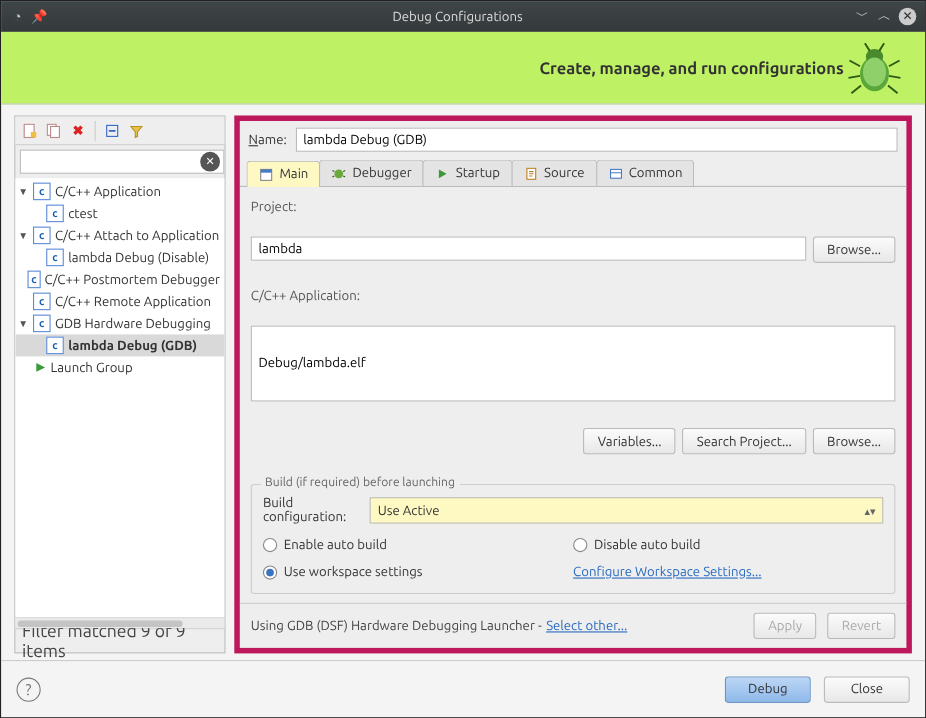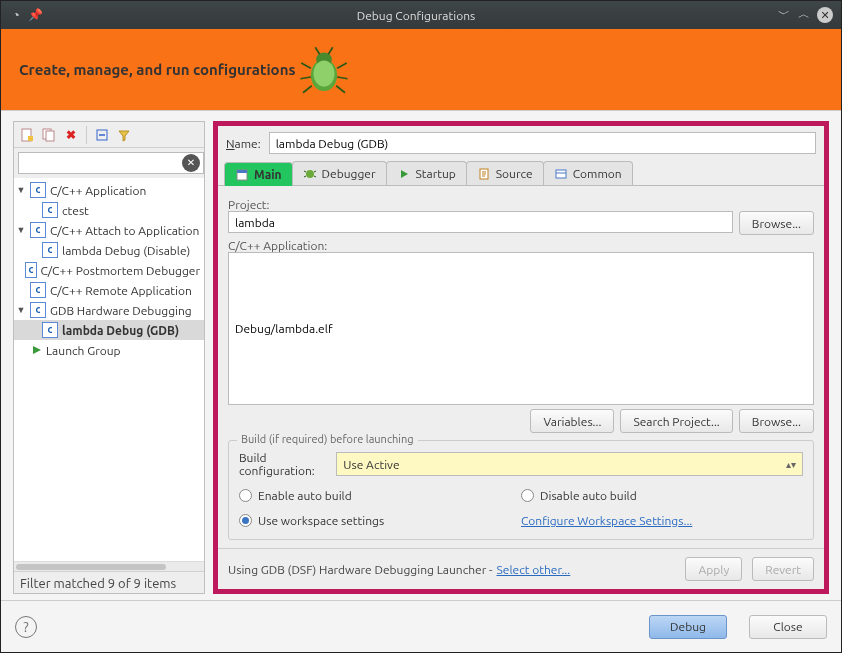--- a/index.html
+++ b/index.html
@@ -5,21 +5,21 @@
   * { box-sizing: border-box; margin: 0; padding: 0; font-family: "Ubuntu", "Segoe UI", Arial, sans-serif; }
   body { background: #000; display: flex; justify-content: center; align-items: flex-start; }
   .window { width: 842px; height: 653px; background: #f4f4f4; border: 1px solid #222; display: flex; flex-direction: column; }
   .titlebar { height: 28px; background: linear-gradient(#3f4648,#34393b); color: #ddd; display: flex; align-items: center; font-size: 12px; }
   .titlebar .left { width: 60px; display: flex; gap: 6px; padding-left: 8px; }
   .titlebar .center { flex: 1; text-align: center; }
   .titlebar .right { width: 70px; display: flex; justify-content: flex-end; gap: 6px; padding-right: 8px; }
   .tb-icon { width: 14px; height: 14px; display: inline-flex; align-items: center; justify-content: center; color: #ccc; }
   .tb-close { width: 16px; height: 16px; border-radius: 50%; background: #ccc; color: #333; font-size: 11px; line-height: 16px; text-align: center; }
 
-  .header { height: 82px; background: #f97316; border-bottom: 1px solid #ccc; display: flex; align-items: center; padding: 0 18px; justify-content: flex-start; }
+  .header { height: 66px; background: #bef264; border-bottom: 1px solid #ccc; display: flex; align-items: center; padding: 0 18px; justify-content: flex-end; }
   .header h1 { font-size: 15px; font-weight: bold; color: #333; }
   .bug { width: 56px; height: 56px; }
 
   .content { flex: 1; display: flex; padding: 10px 12px 6px 12px; gap: 8px; min-height: 0; }
 
   
   .left-pane { width: 192px; display: flex; flex-direction: column; border: 1px solid #bfbfbf; background: #eee; }
   .lp-toolbar { height: 26px; background: #eee; border-bottom: 1px solid #d0d0d0; display: flex; align-items: center; padding: 0 4px; gap: 4px; }
   .tool-ico { width: 18px; height: 18px; display: inline-flex; align-items: center; justify-content: center; font-size: 12px; }
   .tool-sep { width: 1px; height: 18px; background: #ccc; margin: 0 2px; }
@@ -27,35 +27,35 @@
   .filter-input { flex: 1; height: 22px; border: 1px solid #bbb; background: #fff; padding: 0 4px; font-size: 12px; }
   .filter-clear { width: 18px; height: 18px; margin-left: -22px; background: #555; color: #fff; border-radius: 50%; font-size: 10px; text-align: center; line-height: 18px; }
 
   .tree { flex: 1; background: #fff; font-size: 12px; color: #333; overflow: hidden; padding-top: 2px; }
   .trow { height: 20px; display: flex; align-items: center; gap: 2px; padding-right: 4px; white-space: nowrap; }
   .trow.sel { background: #d9d9d9; font-weight: bold; }
   .tw { width: 14px; display: inline-flex; justify-content: center; color: #555; font-size: 9px; }
   .cico { width: 16px; height: 16px; border: 1px solid #5a8ad6; background: #fff; color: #1a5fb4; font-size: 10px; font-weight: bold; text-align: center; line-height: 14px; margin-right: 2px; }
   .fake-scroll { height: 10px; background: #eaeaea; border-top: 1px solid #ddd; position: relative; }
   .fake-scroll::after { content: ""; position: absolute; left: 2px; top: 2px; width: 150px; height: 6px; background: #c4c4c4; border-radius: 3px; }
-  .filter-status { height: 22px; border-top: 1px solid #d0d0d0; font-size: 13px; color: #444; display: flex; align-items: center; padding: 0 6px; }
+  .filter-status { height: 22px; border-top: 1px solid #d0d0d0; font-size: 16px; color: #444; display: flex; align-items: center; padding: 0 6px; }
 
   
   .right-pane { flex: 1; display: flex; flex-direction: column; border: 5px solid #be185d; background: #eee; min-width: 0; }
   .name-row { display: flex; align-items: center; padding: 6px 8px; gap: 8px; }
   .name-row label { font-size: 12px; color: #333; }
   .name-row label u { text-decoration: underline; }
   .text-input { flex: 1; height: 22px; border: 1px solid #bbb; background: #fff; font-size: 12px; padding: 0 6px; }
 
   .tabs { display: flex; align-items: flex-end; padding: 0 6px; height: 26px; border-bottom: 1px solid #bbb; gap: 0; }
   .tab { height: 24px; padding: 0 10px; display: flex; align-items: center; gap: 5px; font-size: 12px; color: #333; background: #e4e4e4; border: 1px solid #bbb; border-bottom: none; border-top-left-radius: 4px; border-top-right-radius: 4px; margin-right: -1px; }
-  .tab.active { background: #22c55e; position: relative; top: 1px; font-weight: bold; }
+  .tab.active { background: #fef9c3; position: relative; top: 1px; }
   .tabico { width: 14px; height: 14px; display: inline-flex; align-items: center; justify-content: center; }
 
-  .tab-body { flex: 1; padding: 8px 10px; display: flex; flex-direction: column; gap: 0; font-size: 12px; color: #333; overflow: hidden; }
+  .tab-body { flex: 1; padding: 8px 10px; display: flex; flex-direction: column; gap: 20px; font-size: 12px; color: #333; overflow: hidden; }
   .fld-label { color: #555; margin-top: 4px; }
   .btn { height: 24px; border: 1px solid #bbb; background: linear-gradient(#fbfbfb,#e8e8e8); border-radius: 3px; font-size: 12px; color: #333; padding: 0 12px; cursor: default; }
   .btn.primary { background: linear-gradient(#bcd6f5,#8fb9ea); border-color: #6a95c8; }
   .btn:disabled,.btn.disabled { color: #aaa; }
   .row-right { display: flex; justify-content: flex-end; gap: 6px; margin-top: 4px; }
 
   .group { border: 1px solid #ccc; border-radius: 3px; padding: 10px 10px 12px; margin-top: 7px; position: relative; }
   .group-title { position: absolute; top: -8px; left: 8px; background: #eee; padding: 0 4px; font-size: 11px; color: #666; }
   .combo { height: 24px; border: 1px solid #bbb; background: #fef9c3; font-size: 12px; padding: 0 6px; width: 100%; display: flex; align-items: center; justify-content: space-between; }
   .combo .caret { font-size: 10px; color: #666; }
@@ -293,16 +293,16 @@
         <button class="btn disabled">Apply</button>
         <button class="btn disabled" style="margin-left:6px;">Revert</button>
       </div>
     </div>
   </div>
 
   <div class="footer">
     <div class="help">?</div>
     <span class="spacer"></span>
     <button class="btn primary">Debug</button>
-    <button class="btn" style="margin-left:22px;text-align:center;">Close</button>
+    <button class="btn" style="margin-left:12px;text-align:center;">Close</button>
   </div>
 
 </div>
 
 </body></html>

